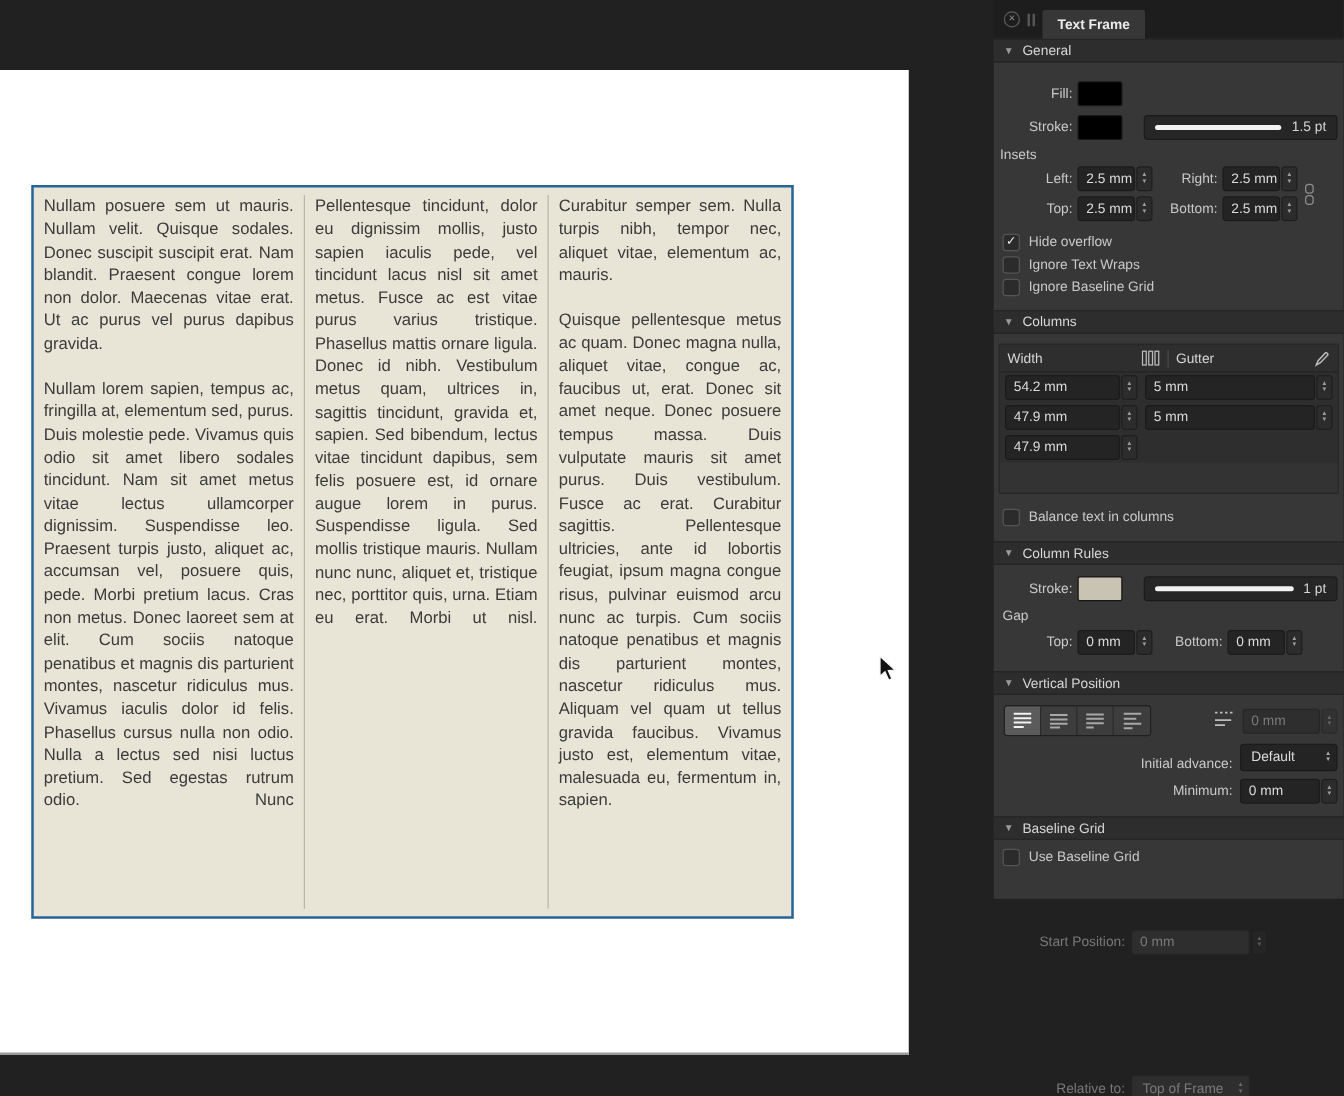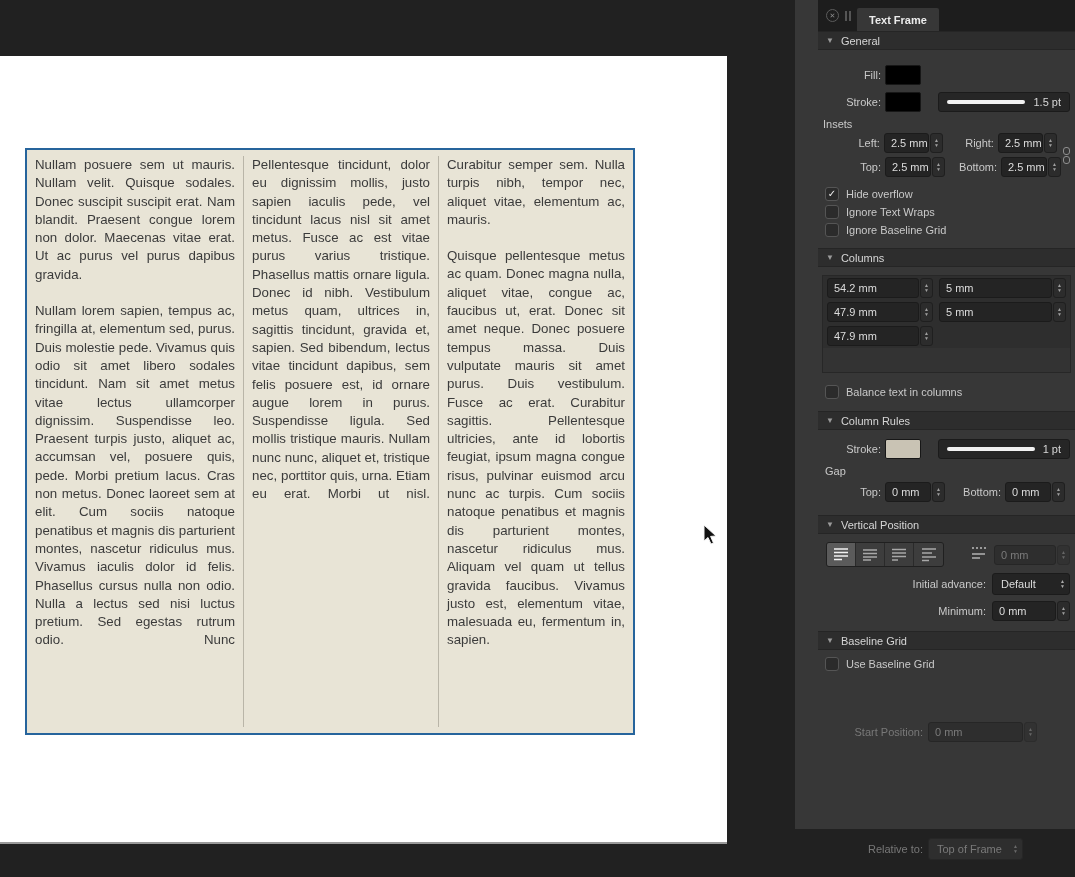--- a/index.html
+++ b/index.html
@@ -14,21 +14,21 @@
   .tcol { color:#3b3b3b; font-size:13.3px; line-height:18.3px; text-align:justify; }
   .tcol p { margin:0 0 18px 0; }
   .tcol p.cont { text-align-last:justify; }
   .tcol.c1 { width:200px; }
   .tcol.c2, .tcol.c3 { flex:1; }
   .vrule { width:1px; background:#b9b5a8; margin:0 8px; }
 
   .cursor { position:absolute; left:703px; top:524px; }
 
   
-  .panel { position:absolute; left:795px; top:0; width:280px; height:829px; background:#373737; color:#c9c9c9; font-size:11px;padding-left:23px; }
+  .panel { position:absolute; left:795px; top:0; width:280px; height:719px; background:#373737; color:#c9c9c9; font-size:11px; }
   .tabbar { height:31px; background:#1d1d1d; display:flex; align-items:flex-end; }
   .tabbar .winbtns { display:flex; align-items:center; gap:6px; height:100%; padding:0 6px 0 8px; }
   .closeicon { width:13px; height:13px; border-radius:50%; border:1px solid #5c5c5c; color:#8a8a8a; font-size:7px; line-height:11px; text-align:center; }
   .grip { display:flex; gap:2px; }
   .grip i { display:block; width:2px; height:10px; background:#555; }
   .tab { height:23px; background:#373737; padding:0 12px; display:flex; align-items:center; color:#ececec; font-weight:bold; border-radius:2px 2px 0 0; }
 
   .sechdr { height:19px; background:#2d2d2d; display:flex; align-items:center; padding-left:8px; gap:7px; border-top:1px solid #252525; border-bottom:1px solid #252525; color:#d6d6d6; }
   .tri { color:#9a9a9a; font-size:8px; }
 
@@ -187,20 +187,33 @@
         <span class="lab">Ignore Baseline Grid</span>
       </div>
     </div>
 
     <div class="sechdr">
       <span class="tri">▼</span>
       <span>Columns</span>
     </div>
     <div class="sec" style="padding-top:8px;">
       <div class="ctable">
+        <div class="thead">
+          <span>Width</span>
+          <svg width="15" height="13" viewBox="0 0 15 13" style="margin-left:auto;">
+            <rect x="1" y="1" width="3" height="11" fill="none" stroke="#bcbcbc"></rect>
+            <rect x="6" y="1" width="3" height="11" fill="none" stroke="#bcbcbc"></rect>
+            <rect x="11" y="1" width="3" height="11" fill="none" stroke="#bcbcbc"></rect>
+          </svg>
+          <div class="hv"></div>
+          <span>Gutter</span>
+          <svg width="14" height="14" viewBox="0 0 14 14" style="margin-left:auto;">
+            <path d="M3 12 L4.5 8.5 L10.5 2.2 A1.6 1.6 0 0 1 12.3 4 L6.3 10.2 Z" fill="none" stroke="#bcbcbc" stroke-width="1.2"></path>
+          </svg>
+        </div>
         <div class="trow">
           <div class="field" style="width:92px;">54.2 mm</div>
           <div class="stepper">
               <span>▲</span>
               <span>▼</span>
             </div>
           <div class="field" style="flex:1;margin-left:6px;">5 mm</div>
           <div class="stepper">
               <span>▲</span>
               <span>▼</span>
@@ -319,21 +332,21 @@
               <line x1="1" y1="8" x2="14" y2="8"></line>
               <line x1="1" y1="12" x2="9" y2="12"></line>
             </g>
         </svg>
         <div class="field dis" style="width:62px;">0 mm</div>
         <div class="stepper dis">
             <span>▲</span>
             <span>▼</span>
           </div>
       </div>
-      <div class="prow" style="margin-bottom:6px;">
+      <div class="prow" style="margin-bottom:6px;align-items:flex-end;">
         <span class="lab r" style="flex:1;margin-right:6px;">Initial advance:</span>
         <div class="dropfield" style="width:78px;">
           <span>Default</span>
           <span class="arr">
               <span>▲</span>
               <span>▼</span>
             </span>
         </div>
       </div>
       <div class="prow" style="margin-bottom:10px;">

